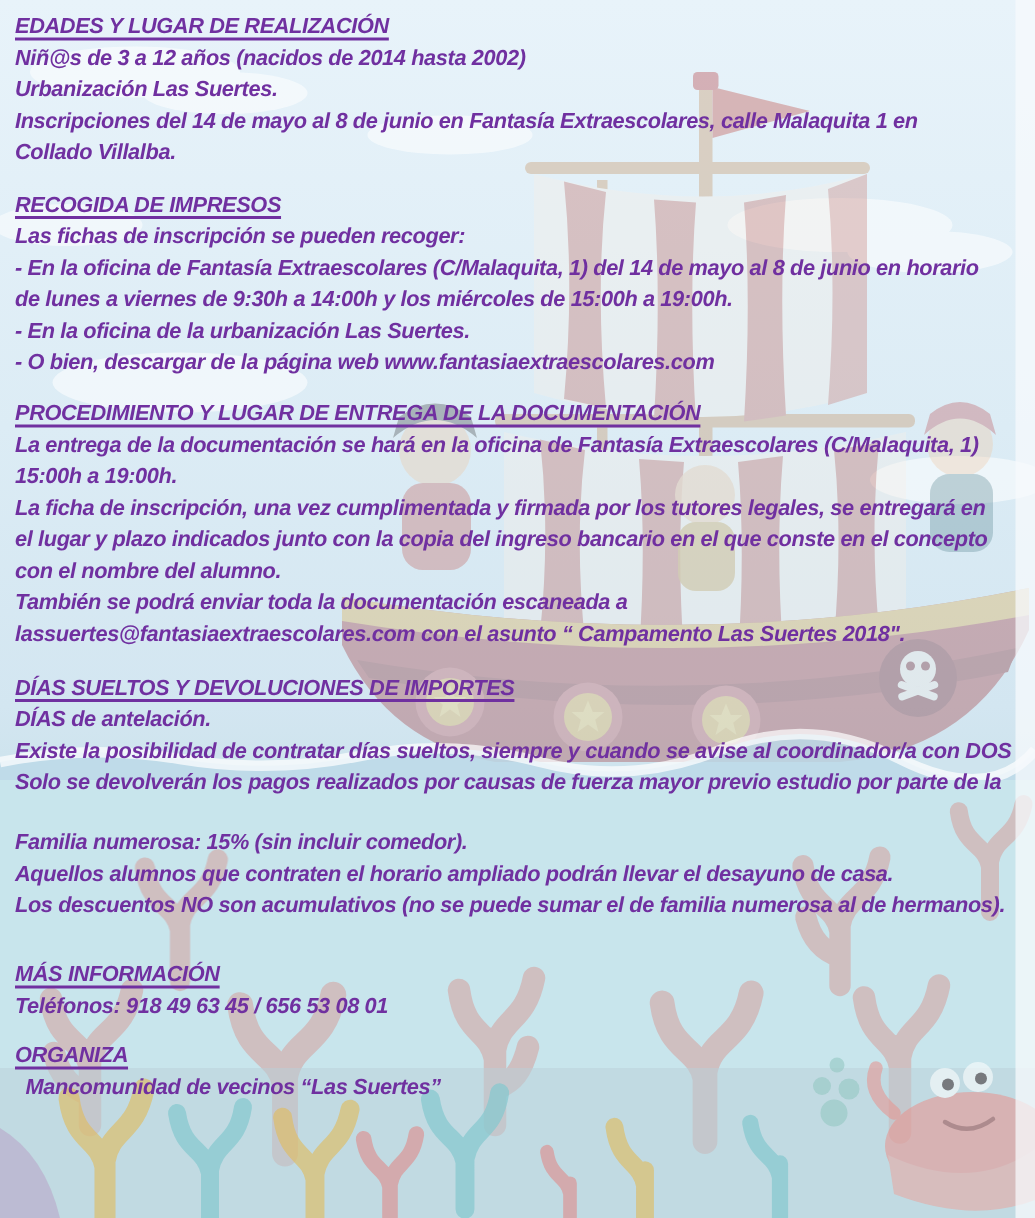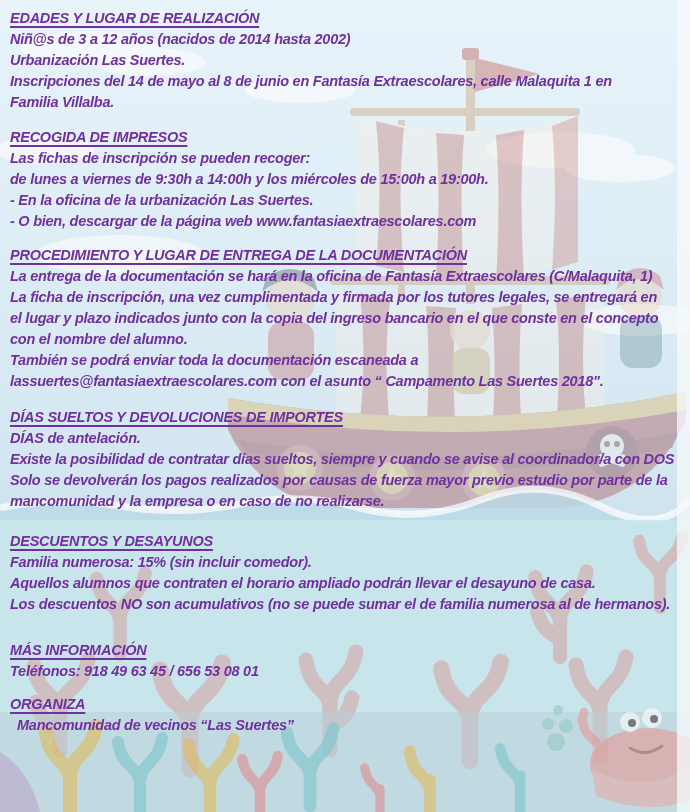--- a/index.html
+++ b/index.html
@@ -227,51 +227,51 @@
 
   <div id="edge-strip"></div>
 
   <div id="text-layer">
 
     <div class="section sec-1">
       <div class="heading">EDADES Y LUGAR DE REALIZACIÓN</div>
       <div class="line">Niñ@s de 3 a 12 años (nacidos de 2014 hasta 2002)</div>
       <div class="line">Urbanización Las Suertes.</div>
       <div class="line">Inscripciones del 14 de mayo al 8 de junio en Fantasía Extraescolares, calle Malaquita 1 en</div>
-      <div class="line">Familia Villalba.</div>
+      <div class="line">Collado Villalba.</div>
     </div>
 
     <div class="section sec-2">
       <div class="heading">RECOGIDA DE IMPRESOS</div>
       <div class="line">Las fichas de inscripción se pueden recoger:</div>
+      <div class="line">- En la oficina de Fantasía Extraescolares (C/Malaquita, 1) del 14 de mayo al 8 de junio en horario</div>
       <div class="line">de lunes a viernes de 9:30h a 14:00h y los miércoles de 15:00h a 19:00h.</div>
       <div class="line">- En la oficina de la urbanización Las Suertes.</div>
       <div class="line">- O bien, descargar de la página web www.fantasiaextraescolares.com</div>
     </div>
 
     <div class="section sec-3">
       <div class="heading">PROCEDIMIENTO Y LUGAR DE ENTREGA DE LA DOCUMENTACIÓN</div>
       <div class="line">La entrega de la documentación se hará en la oficina de Fantasía Extraescolares (C/Malaquita, 1)</div>
+      <div class="line">15:00h a 19:00h.</div>
       <div class="line">La ficha de inscripción, una vez cumplimentada y firmada por los tutores legales, se entregará en</div>
       <div class="line">el lugar y plazo indicados junto con la copia del ingreso bancario en el que conste en el concepto</div>
       <div class="line">con el nombre del alumno.</div>
       <div class="line">También se podrá enviar toda la documentación escaneada a</div>
       <div class="line">lassuertes@fantasiaextraescolares.com con el asunto “ Campamento Las Suertes 2018".</div>
     </div>
 
     <div class="section sec-4">
       <div class="heading">DÍAS SUELTOS Y DEVOLUCIONES DE IMPORTES</div>
       <div class="line">DÍAS de antelación.</div>
       <div class="line">Existe la posibilidad de contratar días sueltos, siempre y cuando se avise al coordinador/a con DOS</div>
       <div class="line">Solo se devolverán los pagos realizados por causas de fuerza mayor previo estudio por parte de la</div>
-      <div class="line">mancomunidad y la empresa o en caso de no realizarse.</div>
     </div>
 
     <div class="section sec-5">
-      <div class="heading">DESCUENTOS Y DESAYUNOS</div>
       <div class="line">Familia numerosa: 15% (sin incluir comedor).</div>
       <div class="line">Aquellos alumnos que contraten el horario ampliado podrán llevar el desayuno de casa.</div>
       <div class="line">Los descuentos NO son acumulativos (no se puede sumar el de familia numerosa al de hermanos).</div>
     </div>
 
     <div class="section sec-6">
       <div class="heading">MÁS INFORMACIÓN</div>
       <div class="line">Teléfonos: 918 49 63 45 / 656 53 08 01</div>
     </div>
 

